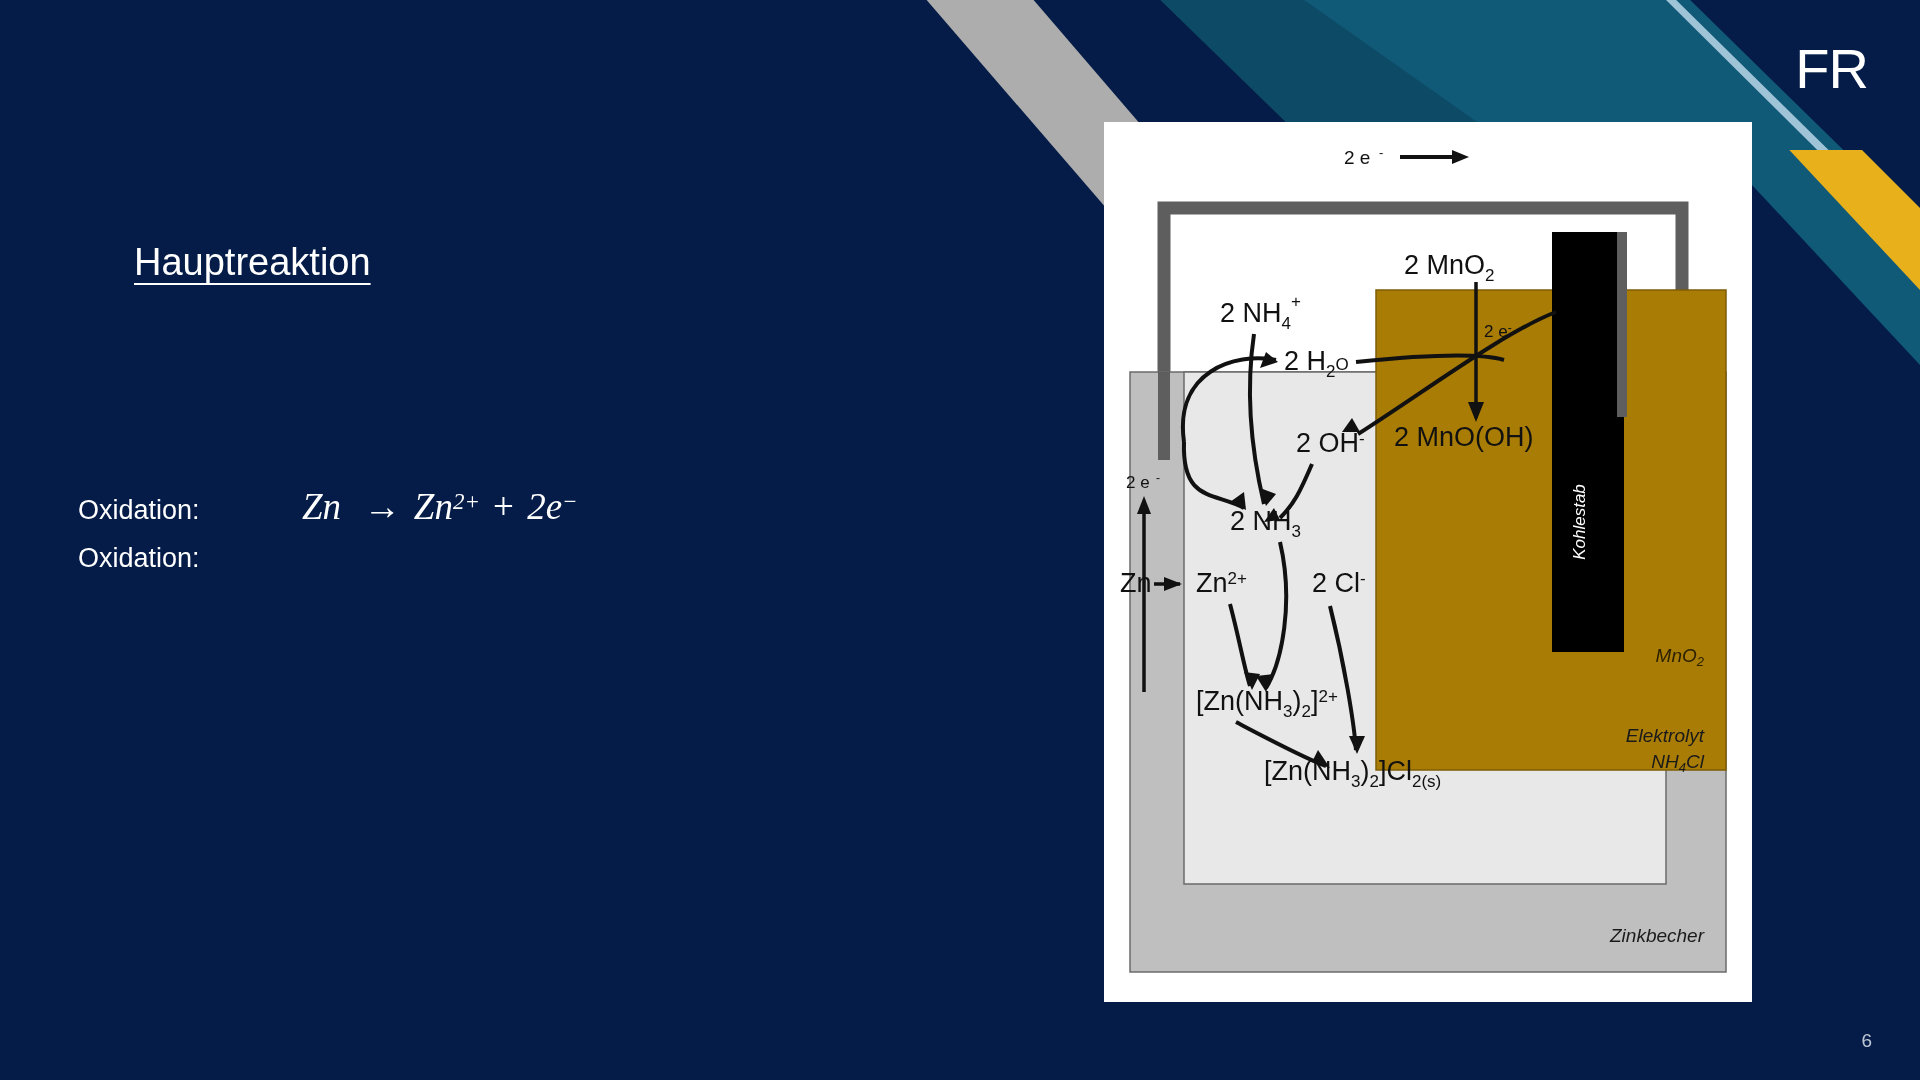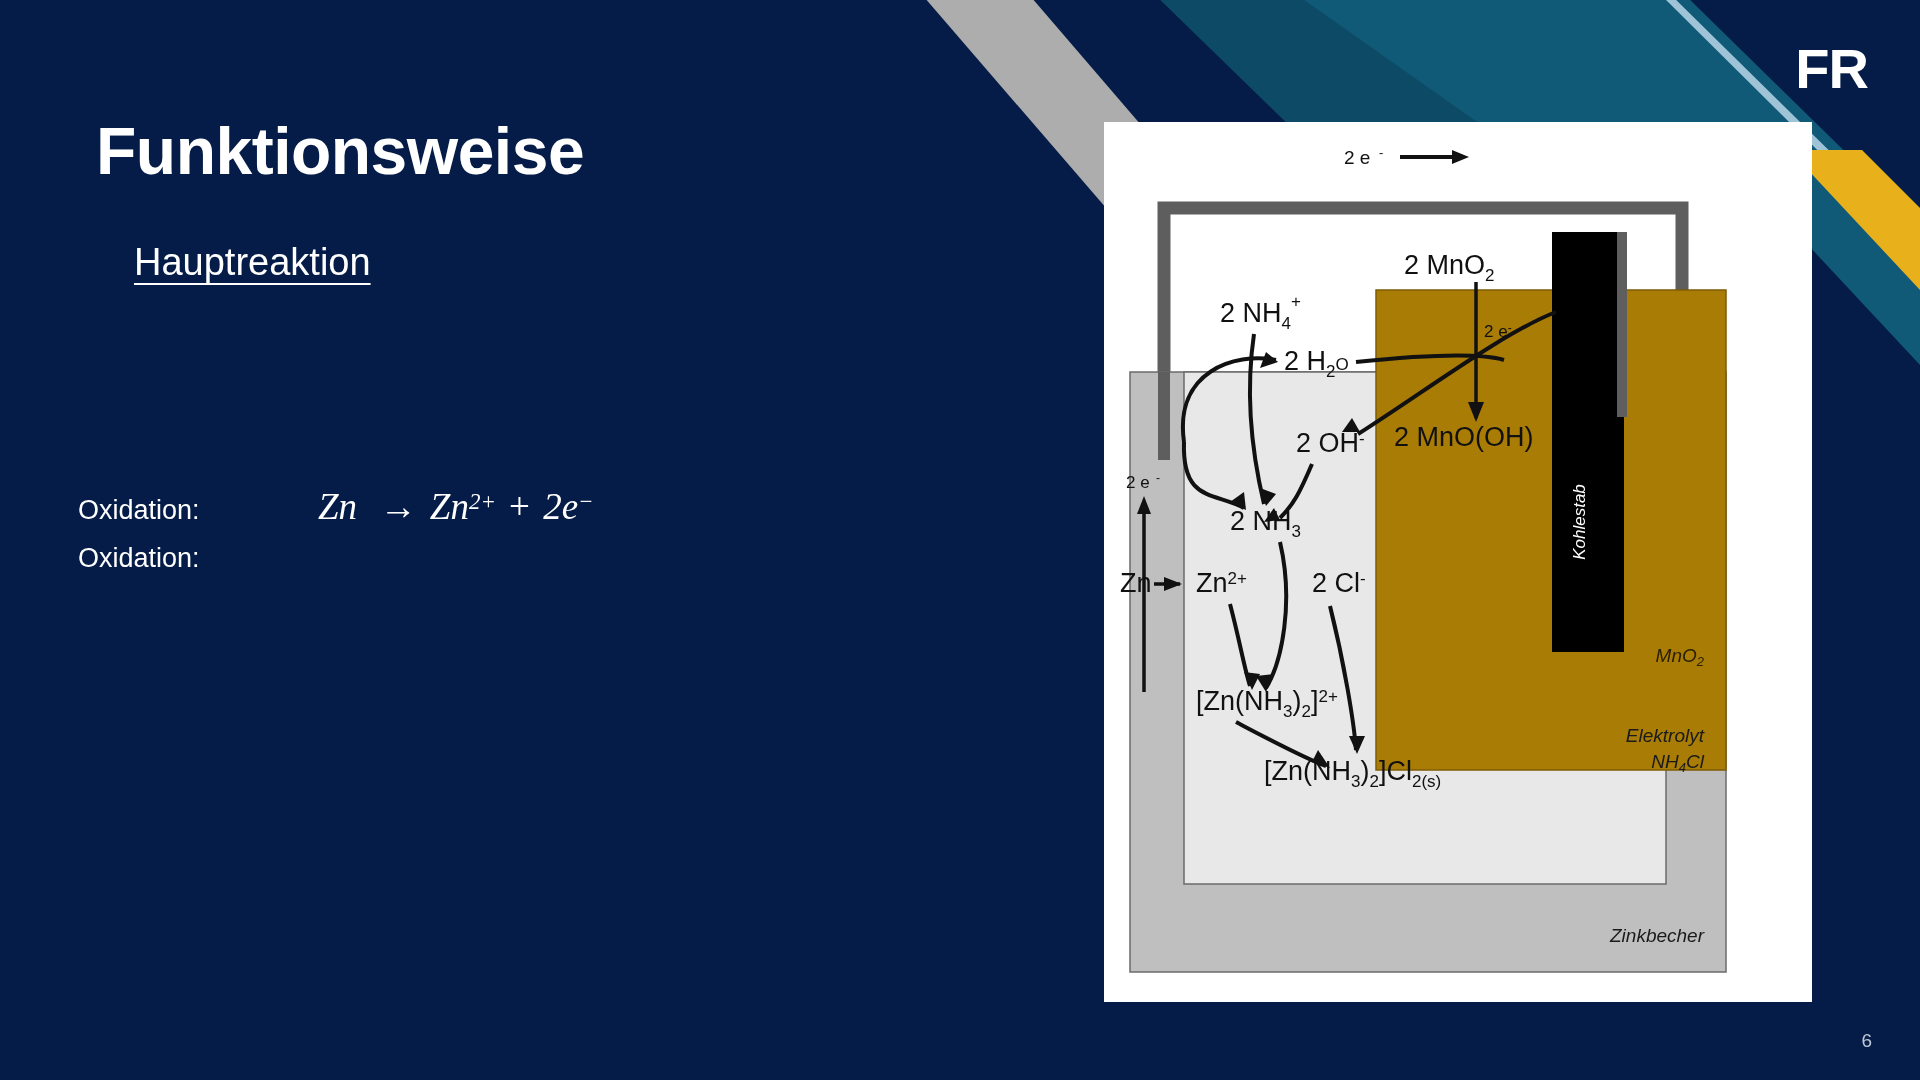--- a/index.html
+++ b/index.html
@@ -39,21 +39,21 @@
     color: #FFFFFF;
     text-decoration: underline;
     text-underline-offset: 8px;
     text-decoration-thickness: 2px;
     line-height: 1;
     text-align: center;
   }
 
   
   .eq-block { position: absolute; left: 78px; top: 485px; width: 820px; }
-  .eq-row { display: flex; align-items: baseline; height: 58px; gap: 16px; }
+  .eq-row { display: flex; align-items: baseline; height: 58px; }
   .eq-label {
     width: 224px;
     flex: 0 0 224px;
     font-size: 27px;
     color: #FFFFFF;
   }
   .eq-body {
     font-family: "Liberation Serif", serif;
     font-style: italic;
     font-size: 37px;
@@ -71,21 +71,21 @@
     bottom: 28px;
     font-size: 19px;
     color: #BFC7D6;
   }
 
   
   .figure {
     position: absolute;
     left: 1104px;
     top: 122px;
-    width: 708px;
+    width: 648px;
     height: 880px;
     background: #FFFFFF;
   }
   .figure svg { display: block; }
 </style>
 </head>
 <body>
 
 <div class="slide">
 
@@ -104,23 +104,22 @@
       <polygon points="1010,258 1100,350 1100,258" fill="#041C47" opacity="0"></polygon>
     </svg>
   </div>
 
   <svg style="position:absolute; right:0; top:150px; width:330px; height:260px;" viewBox="0 0 330 260">
     <rect x="0" y="0" width="330" height="260" fill="#041C47"></rect>
     <polygon points="120,-10 190,-10 330,132 330,215" fill="#105A78"></polygon>
     <polygon points="190,-10 262,-10 330,58 330,140" fill="#E8B11C"></polygon>
   </svg>
 
-  <div style="position:absolute; right:52px; top:36px; font-size:56px; font-weight:bold; color:#FFFFFF; letter-spacing:-1px;">FR</div>
-
-  <div class="title">Funktionsweise</div>
+  <div style="position:absolute; right:52px; top:36px; font-size:56px; font-weight:normal; color:#FFFFFF; letter-spacing:-1px;">FR</div>
+
   <div class="subtitle">Hauptreaktion</div>
 
   <div class="eq-block">
 
     <div class="eq-row">
       <div class="eq-label">Oxidation:</div>
       <div class="eq-body">
         Zn&nbsp; <span class="op">→</span> Zn<sup>2+</sup> <span class="op">+</span> 2e<sup>−</sup>
       </div>
     </div>

